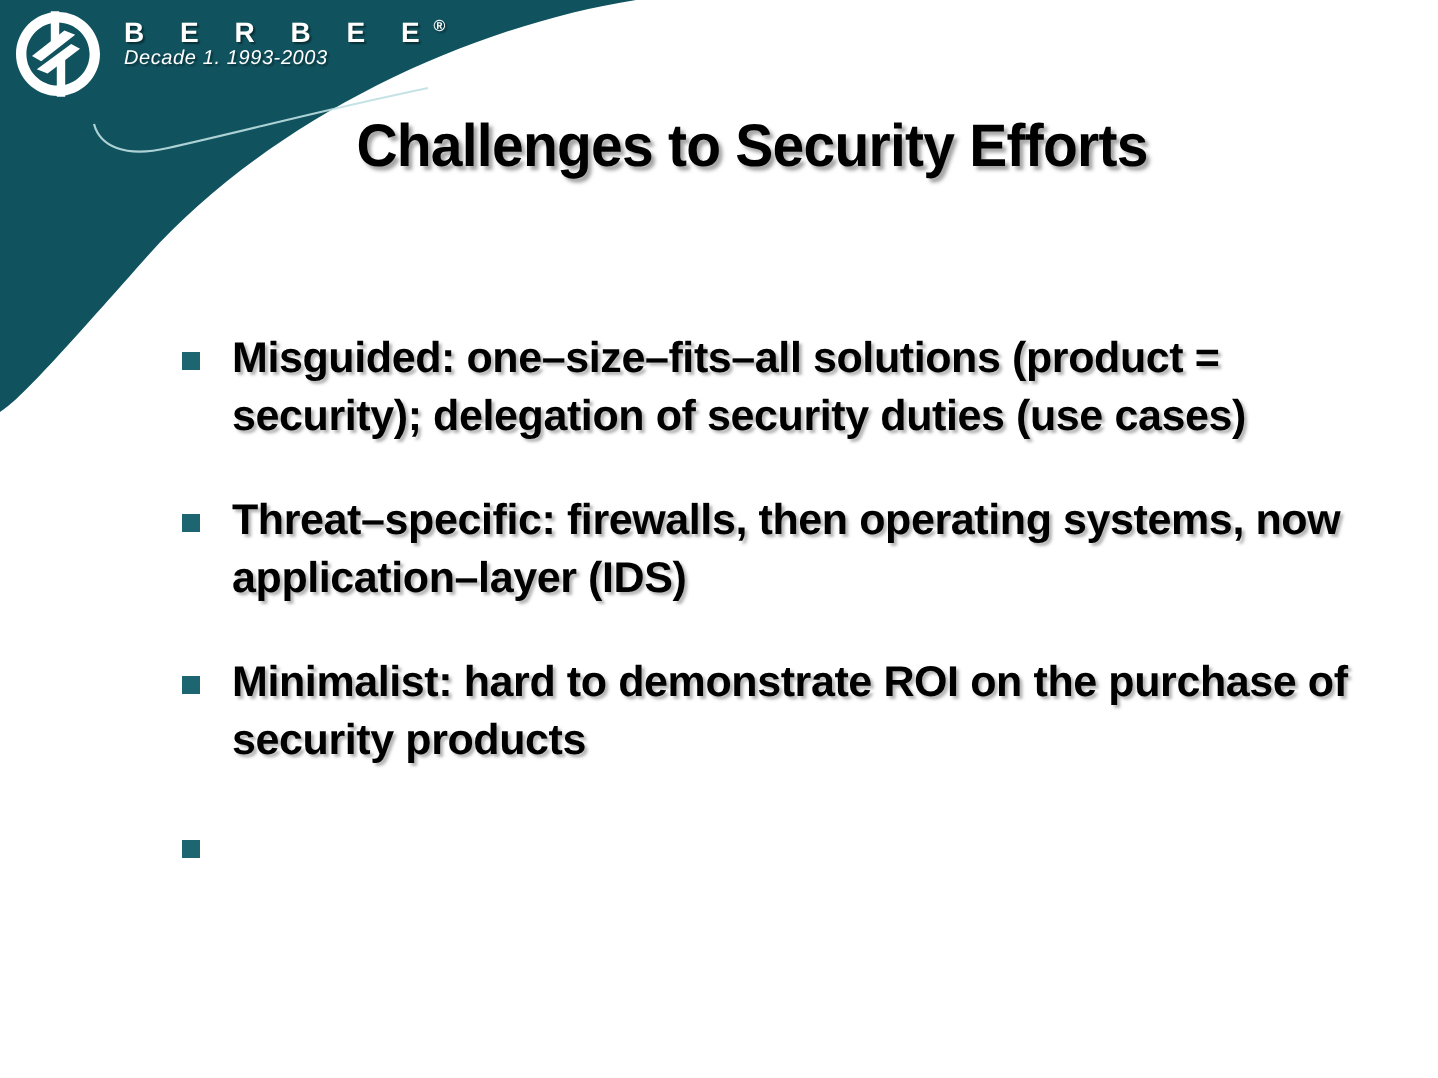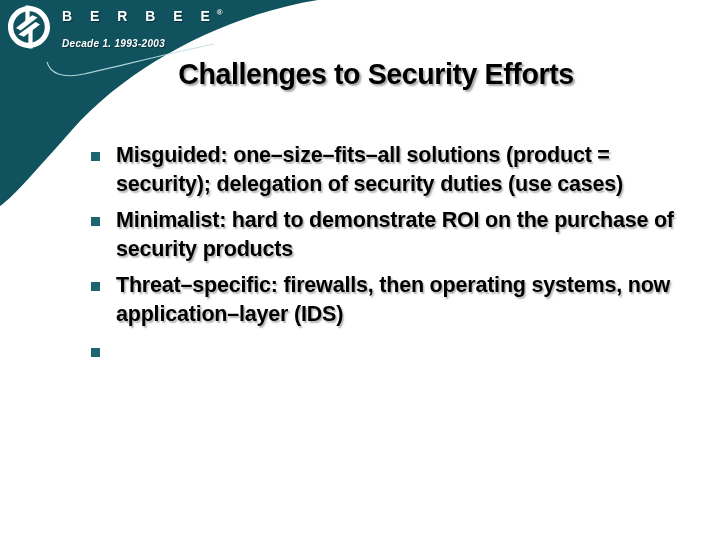--- a/index.html
+++ b/index.html
@@ -63,24 +63,24 @@
     text-shadow: 1px 1px 1px rgba(0,0,0,0.45);
   }
   .wordmark .reg {
     font-size: 8px;
     vertical-align: super;
     letter-spacing: 0;
   }
   .tagline {
     color: #ffffff;
     font-size: 10px;
-    font-weight: bold;
+    font-weight: normal;
     font-style: italic;
     letter-spacing: 0.3px;
-    margin-top: 15px;
+    margin-top: 1px;
     white-space: nowrap;
     text-shadow: 1px 1px 1px rgba(0,0,0,0.4);
   }
 
   
   .slide-title {
     position: absolute;
     left: 56px;
     top: 57px;
     width: 640px;
@@ -110,20 +110,21 @@
     position: relative;
     padding-left: 28px;
     margin-bottom: 8px;
     font-size: 21.5px;
     line-height: 1.33;
     font-weight: bold;
     color: #000000;
     letter-spacing: -0.2px;
     font-stretch: condensed;
     text-shadow: 1.5px 1.5px 1.5px rgba(110,110,110,0.5);
+    margin-top: 24px;
   }
   .bullet-item:last-child {
     margin-bottom: 0;
   }
   .bullet-marker {
     position: absolute;
     left: 3px;
     top: 11px;
     width: 9px;
     height: 9px;
@@ -165,24 +166,24 @@
 
   <div class="slide-title">Challenges to Security Efforts</div>
 
   <ul class="body-list">
     <li class="bullet-item">
       <span class="bullet-marker"></span>
       <span>Misguided: one–size–fits–all solutions (product = security); delegation of security duties (use cases)</span>
     </li>
     <li class="bullet-item">
       <span class="bullet-marker"></span>
-      <span>Minimalist: hard to demonstrate ROI on the purchase of security products</span>
+      <span>Threat–specific: firewalls, then operating systems, now application–layer (IDS)</span>
     </li>
     <li class="bullet-item">
       <span class="bullet-marker"></span>
-      <span>Threat–specific: firewalls, then operating systems, now application–layer (IDS)</span>
+      <span>Minimalist: hard to demonstrate ROI on the purchase of security products</span>
     </li>
     <li class="bullet-item">
       <span class="bullet-marker"></span>
     </li>
   </ul>
 
 </div>
 
 </body></html>

